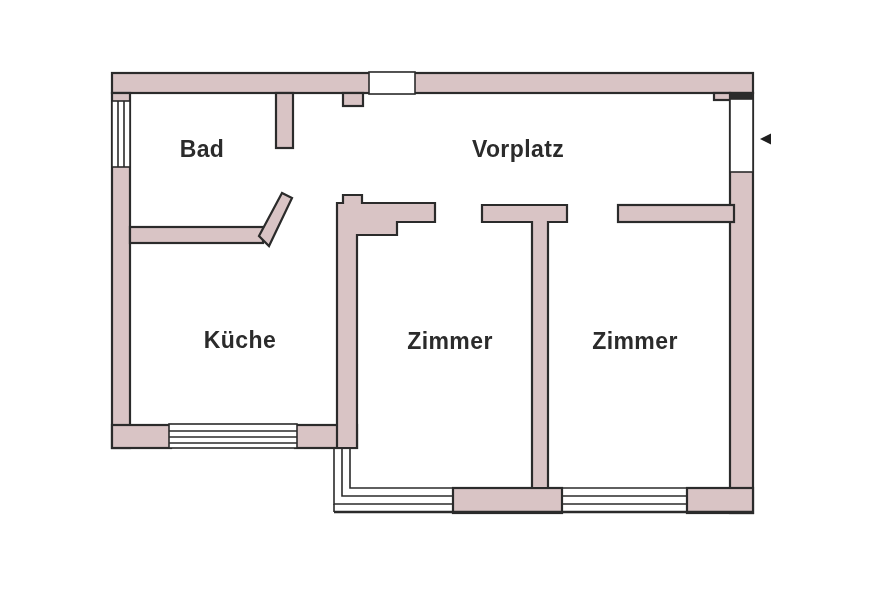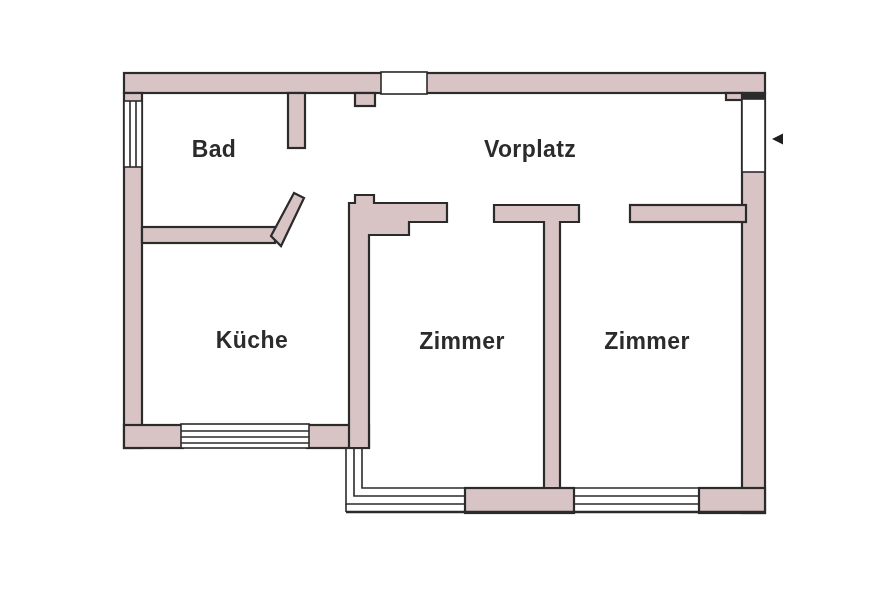--- a/index.html
+++ b/index.html
@@ -2,21 +2,20 @@
 <html style="--background: #ffffff; --wall_fill: #d9c4c5; --wall_outline: #2b2b2b; --label_text: #2b2b2b; --arrow: #1f1f1f;"><head>
 <meta charset="utf-8">
 <style>
   html,body{margin:0;padding:0;background:var(--background,#fff);}
   .canvas{
     position:relative;
     width:771px;height:600px;
     background:var(--background,#fff);
     font-family:"Liberation Sans", sans-serif;
     overflow:hidden;
-    padding-left:12px;
   }
   svg{display:block;}
   .wall{
     fill:var(--wall_fill,#d9c4c5);
     stroke:var(--wall_outline,#2b2b2b);
     stroke-width:2.2;
     stroke-linejoin:miter;
   }
   .opening{
     fill:var(--background,#ffffff);

